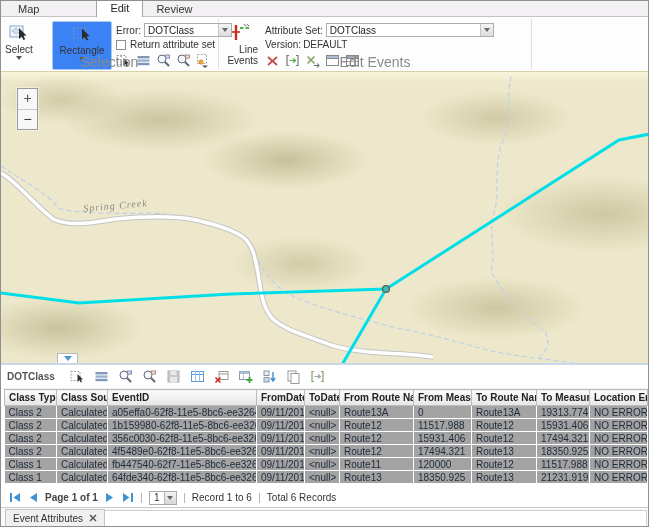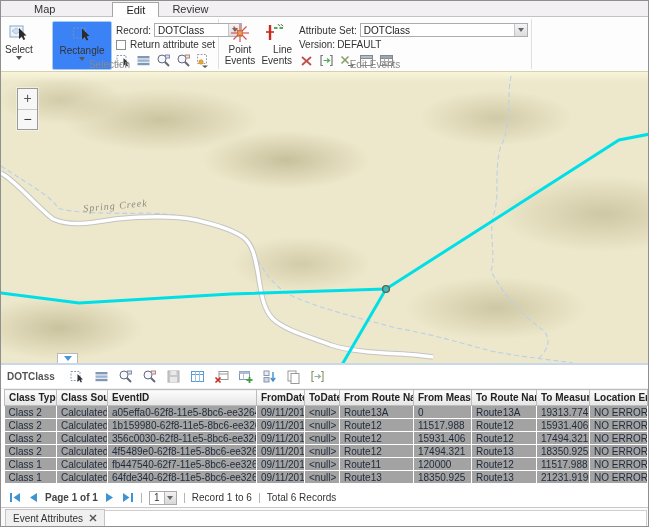--- a/index.html
+++ b/index.html
@@ -1,28 +1,28 @@
 <!DOCTYPE html>
 <html><head>
 <meta charset="utf-8">
 <style>
   * { margin:0; padding:0; box-sizing:border-box; }
   html,body { background:#dcdcdc; }
   body { font-family:"Liberation Sans", sans-serif; }
   #app { position:relative; width:649px; height:527px; background:#fff; border:1px solid #8f8f8f; overflow:hidden; }
 
   
-  .tabrow { position:absolute; left:0; top:0; width:100%; height:16px; background:#f2f0f2; border-bottom:1px solid #c3c3c3; display:flex; padding-left:20px; }
+  .tabrow { position:absolute; left:0; top:0; width:100%; height:16px; background:#f2f0f2; border-bottom:1px solid #c3c3c3; display:flex; align-items:flex-end; padding-left:4px; }
   .rtab { font-size:11px; color:#333; padding:1px 13px 2px; cursor:default; position:relative; top:1px; }
   .rtab.active { background:#fff; border:1px solid #a5a5a5; border-bottom:none; padding-bottom:3px; color:#222;margin-left:44px; }
 
   
   .ribbon { position:absolute; left:0; top:16px; width:100%; height:55px; background:#fdfdfd; border-bottom:1px solid #d8d0a8; display:flex; }
   .rgroup { position:relative; height:100%; padding-top:2px; }
-  .rgroup .glabel { position:absolute; bottom:1px; left:0; right:0; text-align:center; font-size:10px; color:#8a8a8a; }
+  .rgroup .glabel { position:absolute; bottom:1px; left:0; right:0; text-align:center; font-size:14px; color:#8a8a8a; }
   .gsep { width:1px; background:#e0dede; margin:2px 0; }
   .bigbtn { display:flex; flex-direction:column; align-items:center; width:30px; margin:1px 1px; padding:1px 0; border-radius:2px; font-size:10px; color:#333; }
   .bigbtn.wide { width:60px; }
   .bigbtn.hl { background:#3b82f6; border:1px solid #a8cdec; }
   .caret { width:0; height:0; border-left:3px solid transparent; border-right:3px solid transparent; border-top:4px solid #555; margin-top:1px; }
   .fieldrow { display:flex; align-items:center; font-size:10px; color:#333; margin-top:2px; white-space:nowrap; }
   .combo { display:flex; align-items:center; height:14px; background:#fff; border:1px solid #abadb3; margin-left:3px; }
   .combo .cval { flex:1; font-size:10px; color:#222; padding:0 3px; overflow:hidden; }
   .combo .cbtn { width:13px; height:100%; background:linear-gradient(#f4f4f4,#ddd); border-left:1px solid #c5c5c5; display:flex; align-items:center; justify-content:center; }
   .cbtn .caret { border-top-color:#666; margin-top:0; }
@@ -109,21 +109,21 @@
           <svg class="icon22" viewBox="0 0 22 22">
             <rect x="2.5" y="5" width="12" height="10" fill="none" stroke="#7d93a8" stroke-dasharray="2 1.6"></rect>
             <path d="M11 5.5 L11 16.5 L13.8 13.9 L15.4 17.5 L17.2 16.7 L15.6 13.2 L18.5 13 Z" fill="#2b2b2b"></path>
           </svg>
           <span>Rectangle</span>
           <span class="caret"></span>
         </div>
       </div>
       <div style="padding:2px 0 0 3px;">
         <div class="fieldrow">
-          <span>Record:</span>
+          <span>Error:</span>
           <div class="combo" style="width:88px;">
             <span class="cval">DOTClass</span>
             <span class="cbtn">
                 <span class="caret"></span>
               </span>
           </div>
         </div>
         <div class="fieldrow">
           <span class="chk"></span>
           <span>Return attribute set</span>
@@ -155,32 +155,20 @@
           </svg>
         </div>
       </div>
       <div class="glabel">Selection</div>
     </div>
 
     <div class="gsep"></div>
 
     <div class="rgroup" style="width:312px; display:flex;">
       <div style="display:flex; padding:1px 0 0 4px;">
-        <div class="bigbtn" style="width:32px;">
-          <svg class="icon22" viewBox="0 0 22 22">
-            <g stroke="#d9534f" stroke-width="1.2">
-              <line x1="11" y1="2" x2="11" y2="20"></line>
-                <line x1="2" y1="11" x2="20" y2="11"></line>
-              <line x1="4.5" y1="4.5" x2="17.5" y2="17.5"></line>
-                <line x1="17.5" y1="4.5" x2="4.5" y2="17.5"></line>
-            </g>
-            <rect x="8.8" y="8.8" width="4.4" height="4.4" fill="#f0a04a" stroke="#b85c2a" stroke-width="0.8"></rect>
-          </svg>
-          <span style="text-align:center; line-height:1.1;">Point Events</span>
-        </div>
         <div class="bigbtn" style="width:34px;">
           <svg class="icon22" viewBox="0 0 22 22">
             <line x1="6" y1="3" x2="6" y2="18" stroke="#cc2a1e" stroke-width="2.4"></line>
             <line x1="2" y1="10" x2="10" y2="10" stroke="#cc2a1e" stroke-width="1.6"></line>
             <g stroke="#4caf50" stroke-width="2">
                 <line x1="10" y1="6" x2="13.5" y2="6"></line>
                 <line x1="15.5" y1="6" x2="19" y2="6"></line>
               </g>
             <path d="M14 2.2 l2 2 M17 2.2 l2 2" stroke="#444" stroke-width="1" fill="none"></path>
           </svg>

